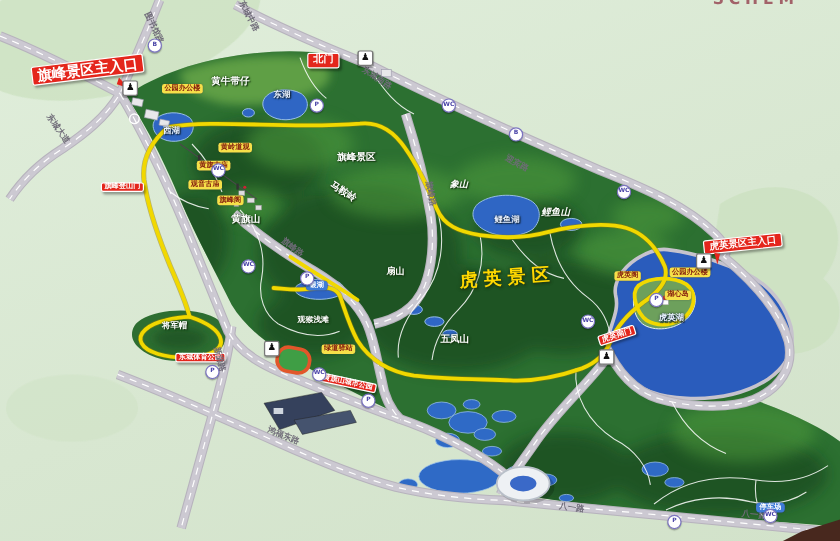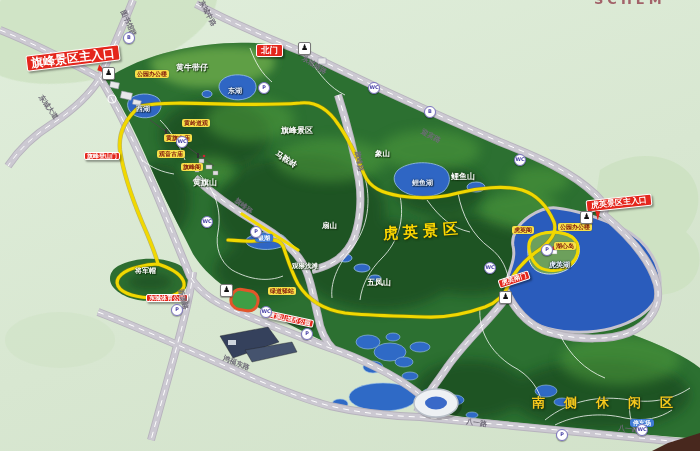--- a/index.html
+++ b/index.html
@@ -206,21 +206,20 @@
       <ellipse cx="436" cy="403" rx="22" ry="14" fill="#eef1f4" stroke="#b9c0c9" stroke-width="1.5"></ellipse>
       <ellipse cx="436" cy="403" rx="11" ry="6.5" fill="#3a69c8"></ellipse>
       <rect x="552" y="250" width="5" height="4" fill="#fff" stroke="#999" stroke-width="0.4"></rect>
       <path d="M550,250 L557,250 L553.5,246 Z" fill="#c0392b"></path>
     </g>
 
     <polygon points="668,443 700,433 700,451 652,451" fill="#48281e"></polygon>
   </svg>
 
   <div class="abs zone" style="left:383px;top:224px;font-size:15px;letter-spacing:5px;transform:rotate(-4deg);">虎英景区</div>
-  <div class="abs zone" style="left:532px;top:396px;font-size:13px;letter-spacing:19px;color:#f6c81c;">南侧休闲区</div>
 
   <div class="abs partial" style="left:594px;top:-7px;">SCHEM</div>
 
   <div class="abs sign-red" style="left:26px;top:50px;font-size:12px;transform:rotate(-7deg);">旗峰景区主入口</div>
   <div class="abs ptr" style="left:98px;top:66px;border-width:6px 0 0 10px;border-color:transparent transparent transparent #e4261c;transform:rotate(18deg);"></div>
   <div class="abs sign-red" style="left:256px;top:44px;font-size:8.5px;text-align:center;">北门</div>
   <div class="abs sign-red" style="left:84px;top:152px;font-size:6px;padding:0 2px;">旗峰登山门</div>
   <div class="abs sign-red" style="left:586px;top:197px;font-size:8px;transform:rotate(-6deg);">虎英景区主入口</div>
   <div class="abs ptr" style="left:594px;top:211px;border-width:0 5px 9px 0;border-color:transparent #e4261c transparent transparent;transform:rotate(14deg);"></div>
   <div class="abs sign-red" style="left:498px;top:275px;font-size:6.5px;padding:0 2px;transform:rotate(-18deg);">虎英南门</div>
@@ -237,27 +236,27 @@
   <div class="abs roadlbl" style="left:172px;top:296px;transform:rotate(75deg);">新源路</div>
   <div class="abs roadlbl" style="left:222px;top:360px;transform:rotate(22deg);">鸿福东路</div>
   <div class="abs roadlbl" style="left:466px;top:420px;transform:rotate(8deg);">八一路</div>
   <div class="abs roadlbl" style="left:618px;top:426px;transform:rotate(6deg);">八一路</div>
 
   <div class="abs mtn" style="left:176px;top:64px;">黄牛带仔</div>
   <div class="abs mtn" style="left:281px;top:127px;">旗峰景区</div>
   <div class="abs mtn" style="left:274px;top:156px;transform:rotate(32deg);">马鞍岭</div>
   <div class="abs mtn" style="left:193px;top:179px;">黄旗山</div>
   <div class="abs mtn" style="left:135px;top:268px;font-size:7px;">将军帽</div>
-  <div class="abs mtn" style="left:375px;top:150px;font-size:7.5px;">象山</div>
-  <div class="abs mtn" style="left:451px;top:173px;">鲤鱼山</div>
+  <div class="abs mtn" style="left:375px;top:150px;font-size:7.5px;font-style:italic;">象山</div>
+  <div class="abs mtn" style="left:451px;top:173px;font-style:italic;">鲤鱼山</div>
   <div class="abs mtn" style="left:322px;top:222px;font-size:7.5px;">扇山</div>
   <div class="abs mtn" style="left:367px;top:279px;">五凤山</div>
-  <div class="abs mtn" style="left:248px;top:263px;font-size:6.5px;margin-left:44px;">观猴浅滩</div>
-
-  <div class="abs lake-lbl" style="left:228px;top:88px;">东湖</div>
+  <div class="abs mtn" style="left:248px;top:263px;font-size:6.5px;">观猴浅滩</div>
+
+  <div class="abs lake-lbl" style="left:228px;top:76px;">东湖</div>
   <div class="abs lake-lbl" style="left:136px;top:106px;">西湖</div>
   <div class="abs lake-lbl" style="left:412px;top:180px;">鲤鱼湖</div>
   <div class="abs lake-lbl" style="left:549px;top:262px;">虎英湖</div>
 
   <div class="abs tag-b" style="left:255px;top:234px;">银湖</div>
   <div class="abs tag-b" style="left:630px;top:419px;">停车场</div>
 
   <div class="abs tag-y" style="left:135px;top:70px;">公园办公楼</div>
   <div class="abs tag-y" style="left:182px;top:119px;">黄岭道观</div>
   <div class="abs tag-y" style="left:164px;top:134px;">黄旗古庙</div>

